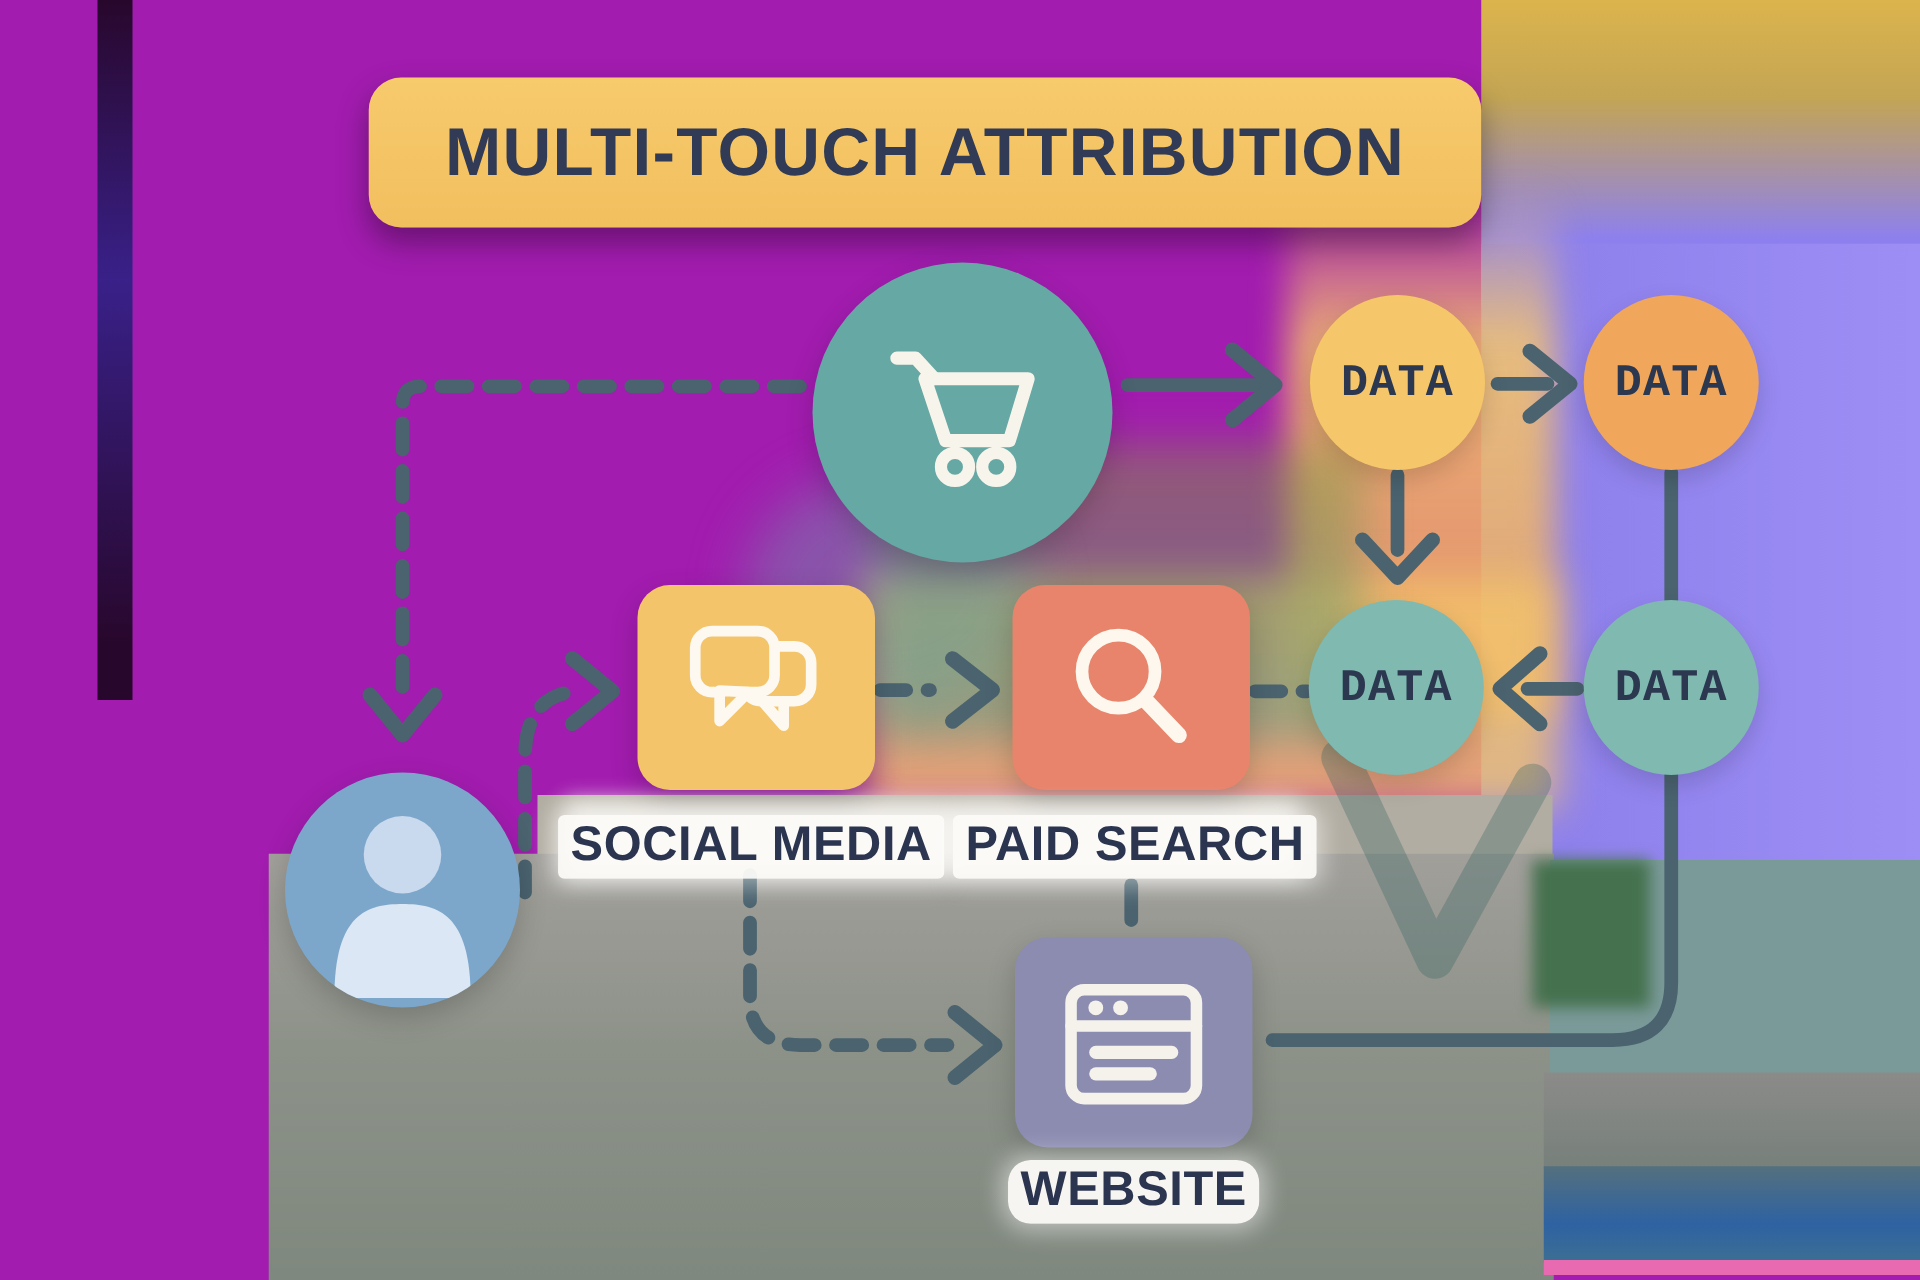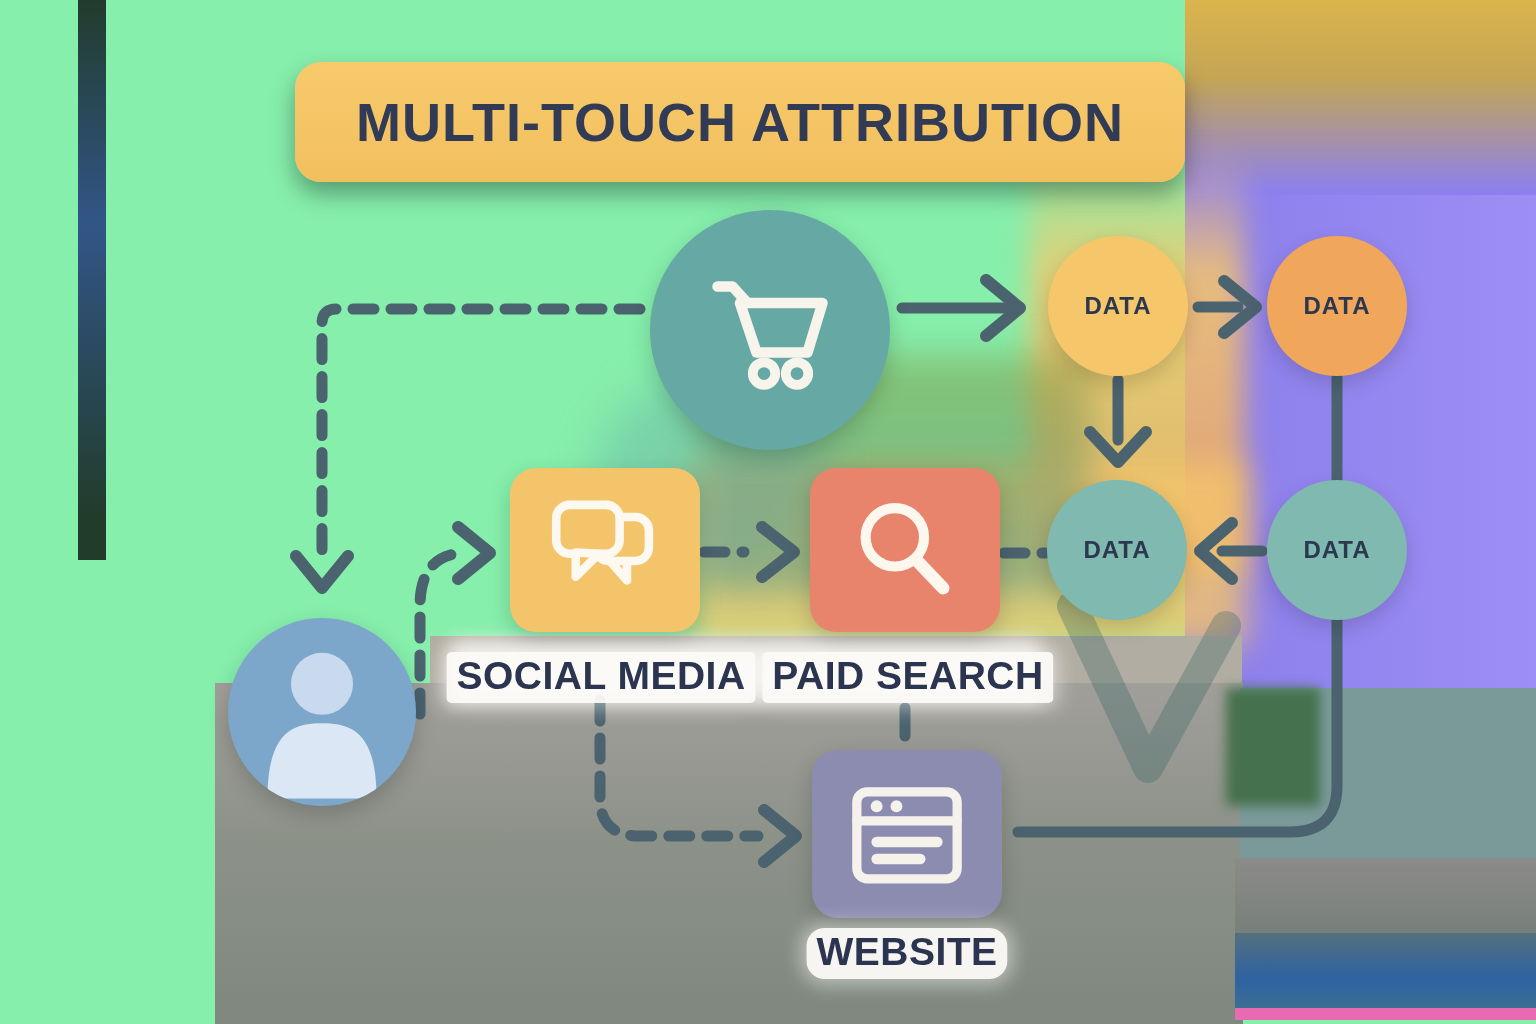--- a/index.html
+++ b/index.html
@@ -1,18 +1,18 @@
 <!DOCTYPE html>
 <html><head>
 <meta charset="utf-8">
 <style>
   html,body{margin:0;padding:0;background:#000;}
   #canvas{
     position:relative;width:1536px;height:1024px;overflow:hidden;
-    background:#86efac;font-family:"Liberation Sans",sans-serif;
+    background:#a21caf;font-family:"Liberation Sans",sans-serif;
   }
   .abs{position:absolute;}
 
   
   .bg-blue-streak{left:78px;top:0;width:28px;height:560px;
     background:linear-gradient(180deg,#000 0%,#16227c 40%,#000 92%);opacity:.75;}
   .bg-yellow-topright{left:1185px;top:0;width:351px;height:245px;
     background:linear-gradient(180deg,#dcb44d 0%,#c3a554 32%,#8d80ee 78%);}
   .bg-purple-right{left:1185px;top:195px;width:351px;height:540px;
     background:linear-gradient(90deg,#8b7eea,#9d8ef5);}
@@ -54,22 +54,22 @@
   #title-banner .t{font-size:54px;font-weight:800;letter-spacing:1px;color:#313b55;}
 
   #cart-node{left:650px;top:210px;width:240px;height:240px;background:#66a8a4;}
   #customer-node{left:228px;top:618px;width:188px;height:188px;background:#7ca7cb;overflow:hidden;}
   #social-node{left:510px;top:468px;width:190px;height:164px;background:#f4c46a;}
   #paid-node{left:810px;top:468px;width:190px;height:164px;background:#e8846c;}
   #website-node{left:812px;top:750px;width:190px;height:168px;background:#8b8cb0;}
 
   .data-circle{width:140px;height:140px;border-radius:50%;
     display:flex;align-items:center;justify-content:center;
-    font-size:24px;font-weight:800;letter-spacing:1px;color:#2c3850;
-    box-shadow:0 8px 20px rgba(0,0,0,.15);}
+    font-size:36px;font-weight:800;letter-spacing:1px;color:#2c3850;
+    box-shadow:0 8px 20px rgba(0,0,0,.15);font-family:Liberation Mono, monospace;}
   #data-top-left{left:1048px;top:236px;background:#f6c76a;}
   #data-top-right{left:1267px;top:236px;background:#f0a65b;}
   #data-bottom-left{left:1047px;top:480px;background:#7fb9b0;}
   #data-bottom-right{left:1267px;top:480px;background:#7fb9b0;}
 
   .node-label{transform:translateX(-50%);font-weight:800;font-size:39px;color:#2b3550;
     letter-spacing:.5px;background:rgba(252,251,248,.95);padding:2px 10px 5px;
     border-radius:5px;white-space:nowrap;box-shadow:0 0 18px 6px rgba(255,255,255,.45);}
   #customer-label{left:326px;top:808px;}
   #social-label{left:601px;top:652px;}

